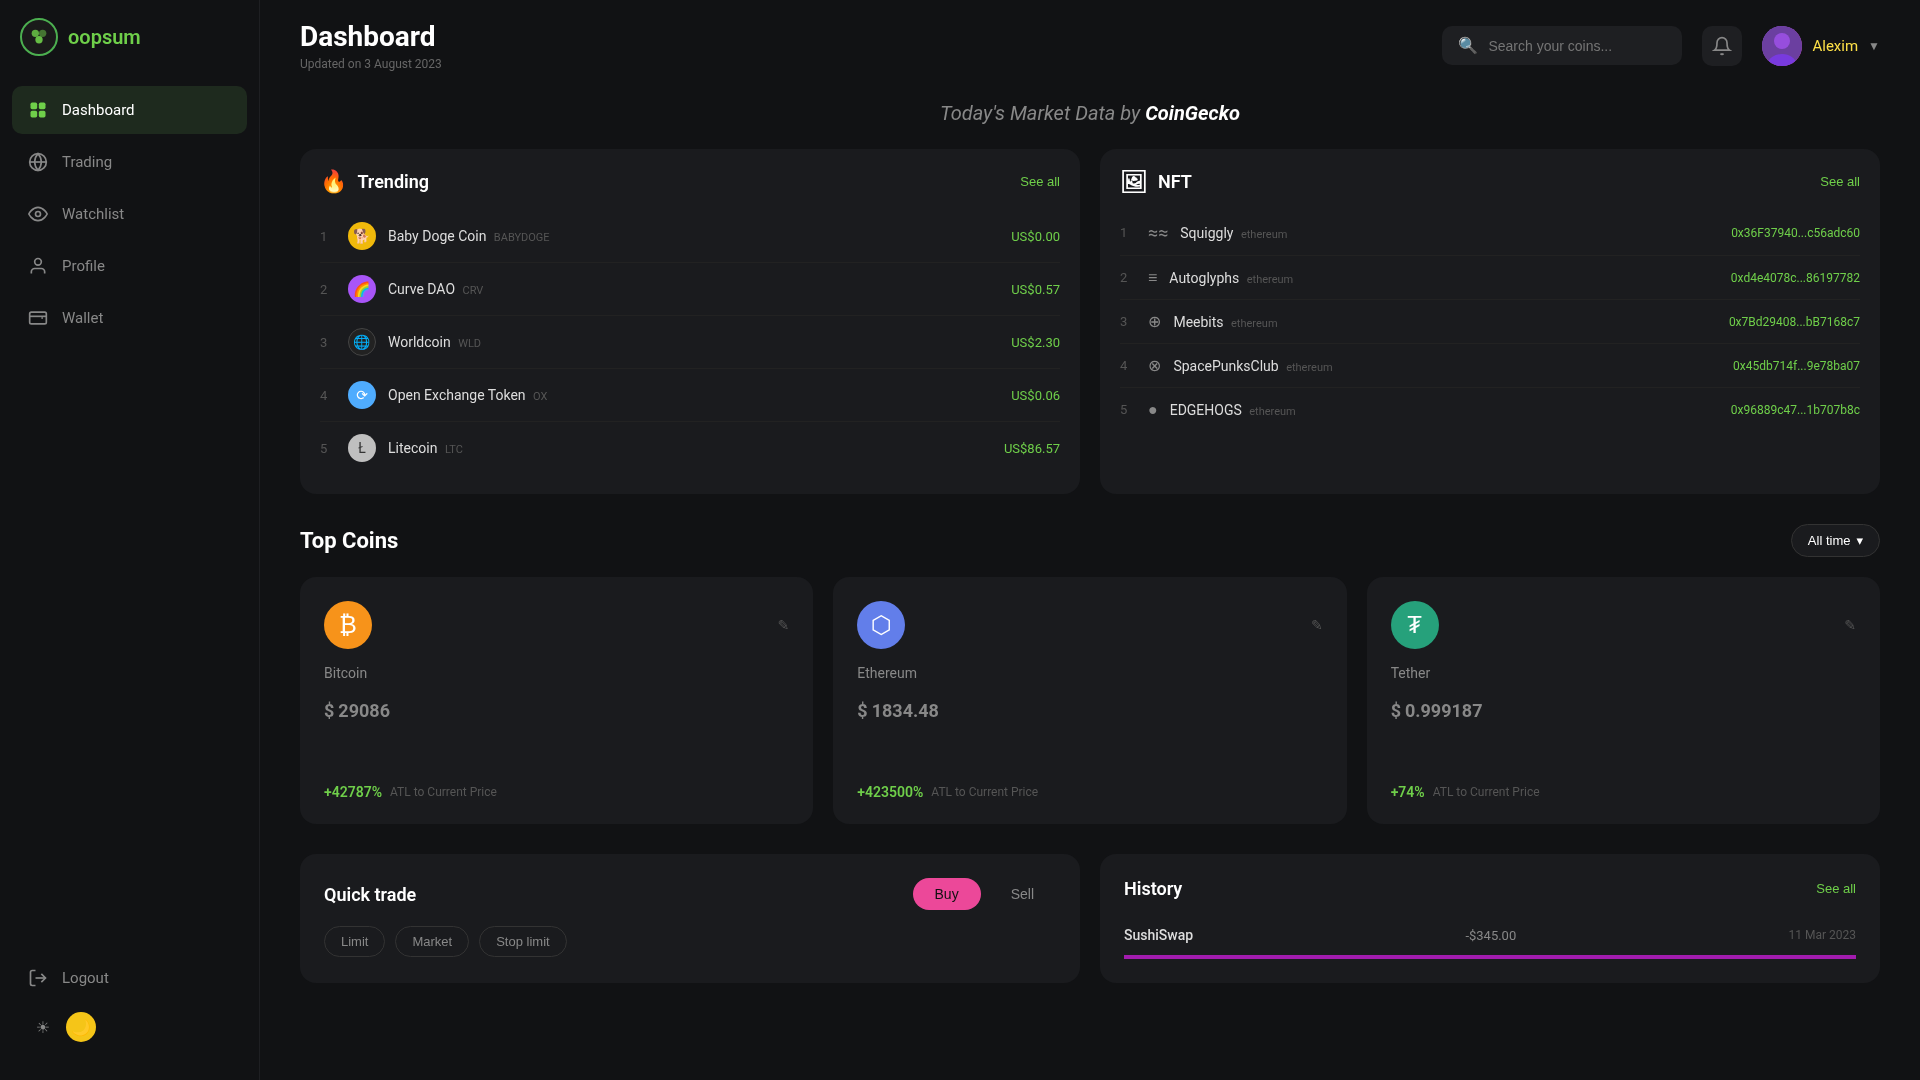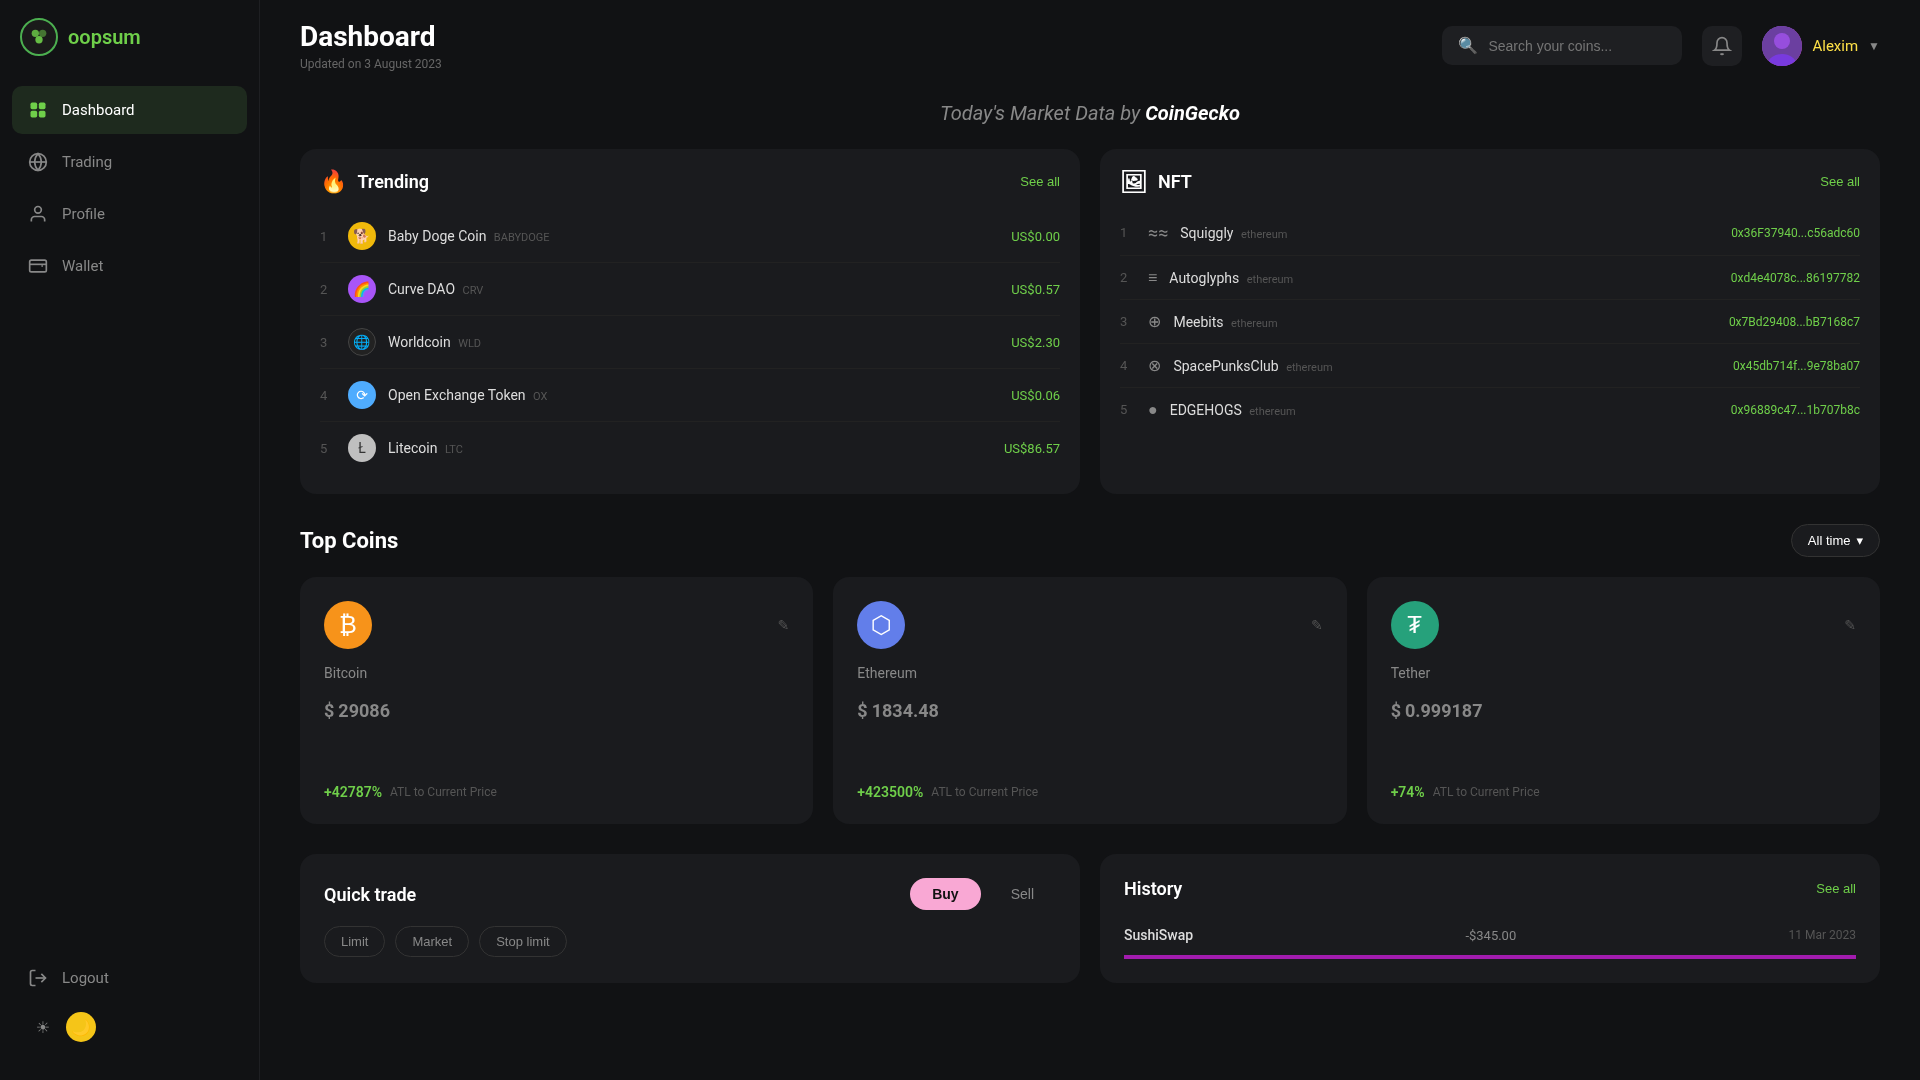--- a/index.html
+++ b/index.html
@@ -312,21 +312,21 @@
       display: flex;
       gap: 8px;
     }
     .trade-tab {
       padding: 8px 22px;
       border-radius: 20px;
       font-size: 14px;
       cursor: pointer;
       border: none;
     }
-    .trade-tab.buy { background: #f9a8d4; color: #111; font-weight: 700; }
+    .trade-tab.buy { background: #ec4899; color: #111; font-weight: 400; }
     .trade-tab.sell { background: transparent; color: #888; }
 
     .type-tabs { display: flex; gap: 10px; }
     .type-tab {
       padding: 7px 16px;
       border-radius: 20px;
       border: 1px solid #333;
       background: transparent;
       color: #888;
       font-size: 13px;
@@ -386,20 +386,29 @@
       <span class="nav-icon">
         <svg width="20" height="20" viewBox="0 0 24 24" fill="none" stroke="currentColor" stroke-width="2">
           <circle cx="12" cy="12" r="10"></circle>
           <path d="M2 12h20"></path>
           <path d="M12 2a15.3 15.3 0 0 1 4 10 15.3 15.3 0 0 1-4 10 15.3 15.3 0 0 1-4-10 15.3 15.3 0 0 1 4-10z"></path>
         </svg>
       </span>
       <span>Trading</span>
     </div>
 
+    <div class="nav-item">
+      <span class="nav-icon">
+        <svg width="20" height="20" viewBox="0 0 24 24" fill="none" stroke="currentColor" stroke-width="2">
+          <path d="M1 12s4-8 11-8 11 8 11 8-4 8-11 8-11-8-11-8z"></path>
+          <circle cx="12" cy="12" r="3"></circle>
+        </svg>
+      </span>
+      <span>Watchlist</span>
+    </div>
 
 
     <div class="nav-item">
       <span class="nav-icon">
         <svg width="20" height="20" viewBox="0 0 24 24" fill="none" stroke="currentColor" stroke-width="2">
           <path d="M20 21v-2a4 4 0 0 0-4-4H8a4 4 0 0 0-4 4v2"></path>
           <circle cx="12" cy="7" r="4"></circle>
         </svg>
       </span>
       <span>Profile</span>

